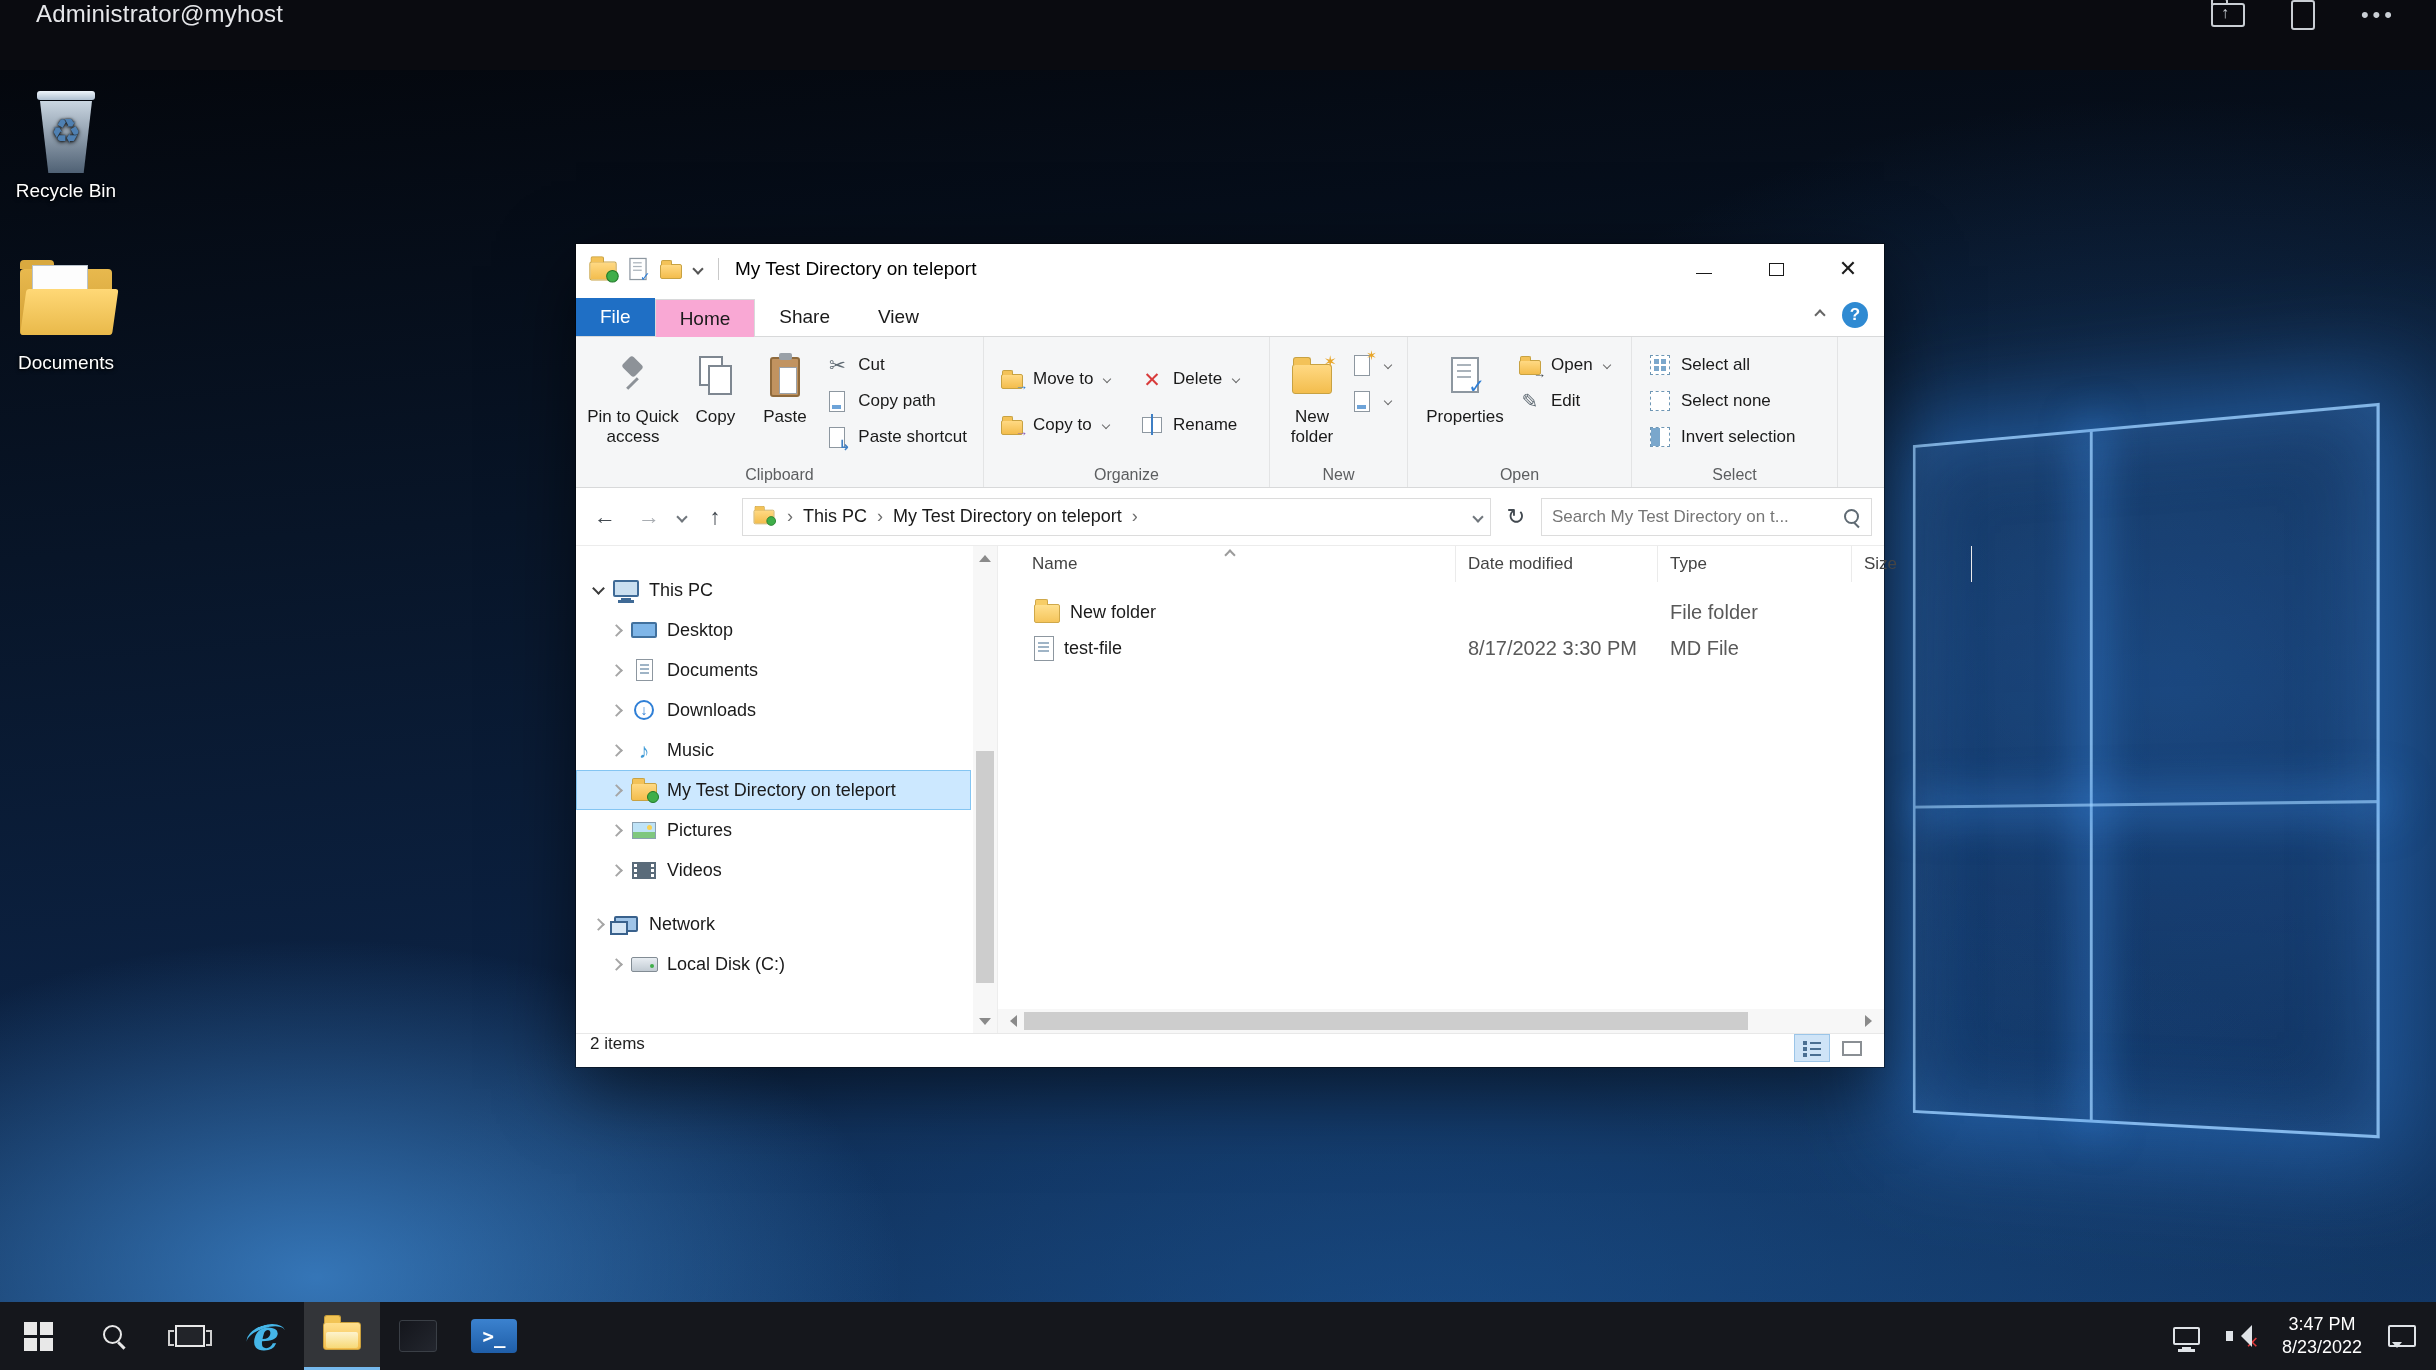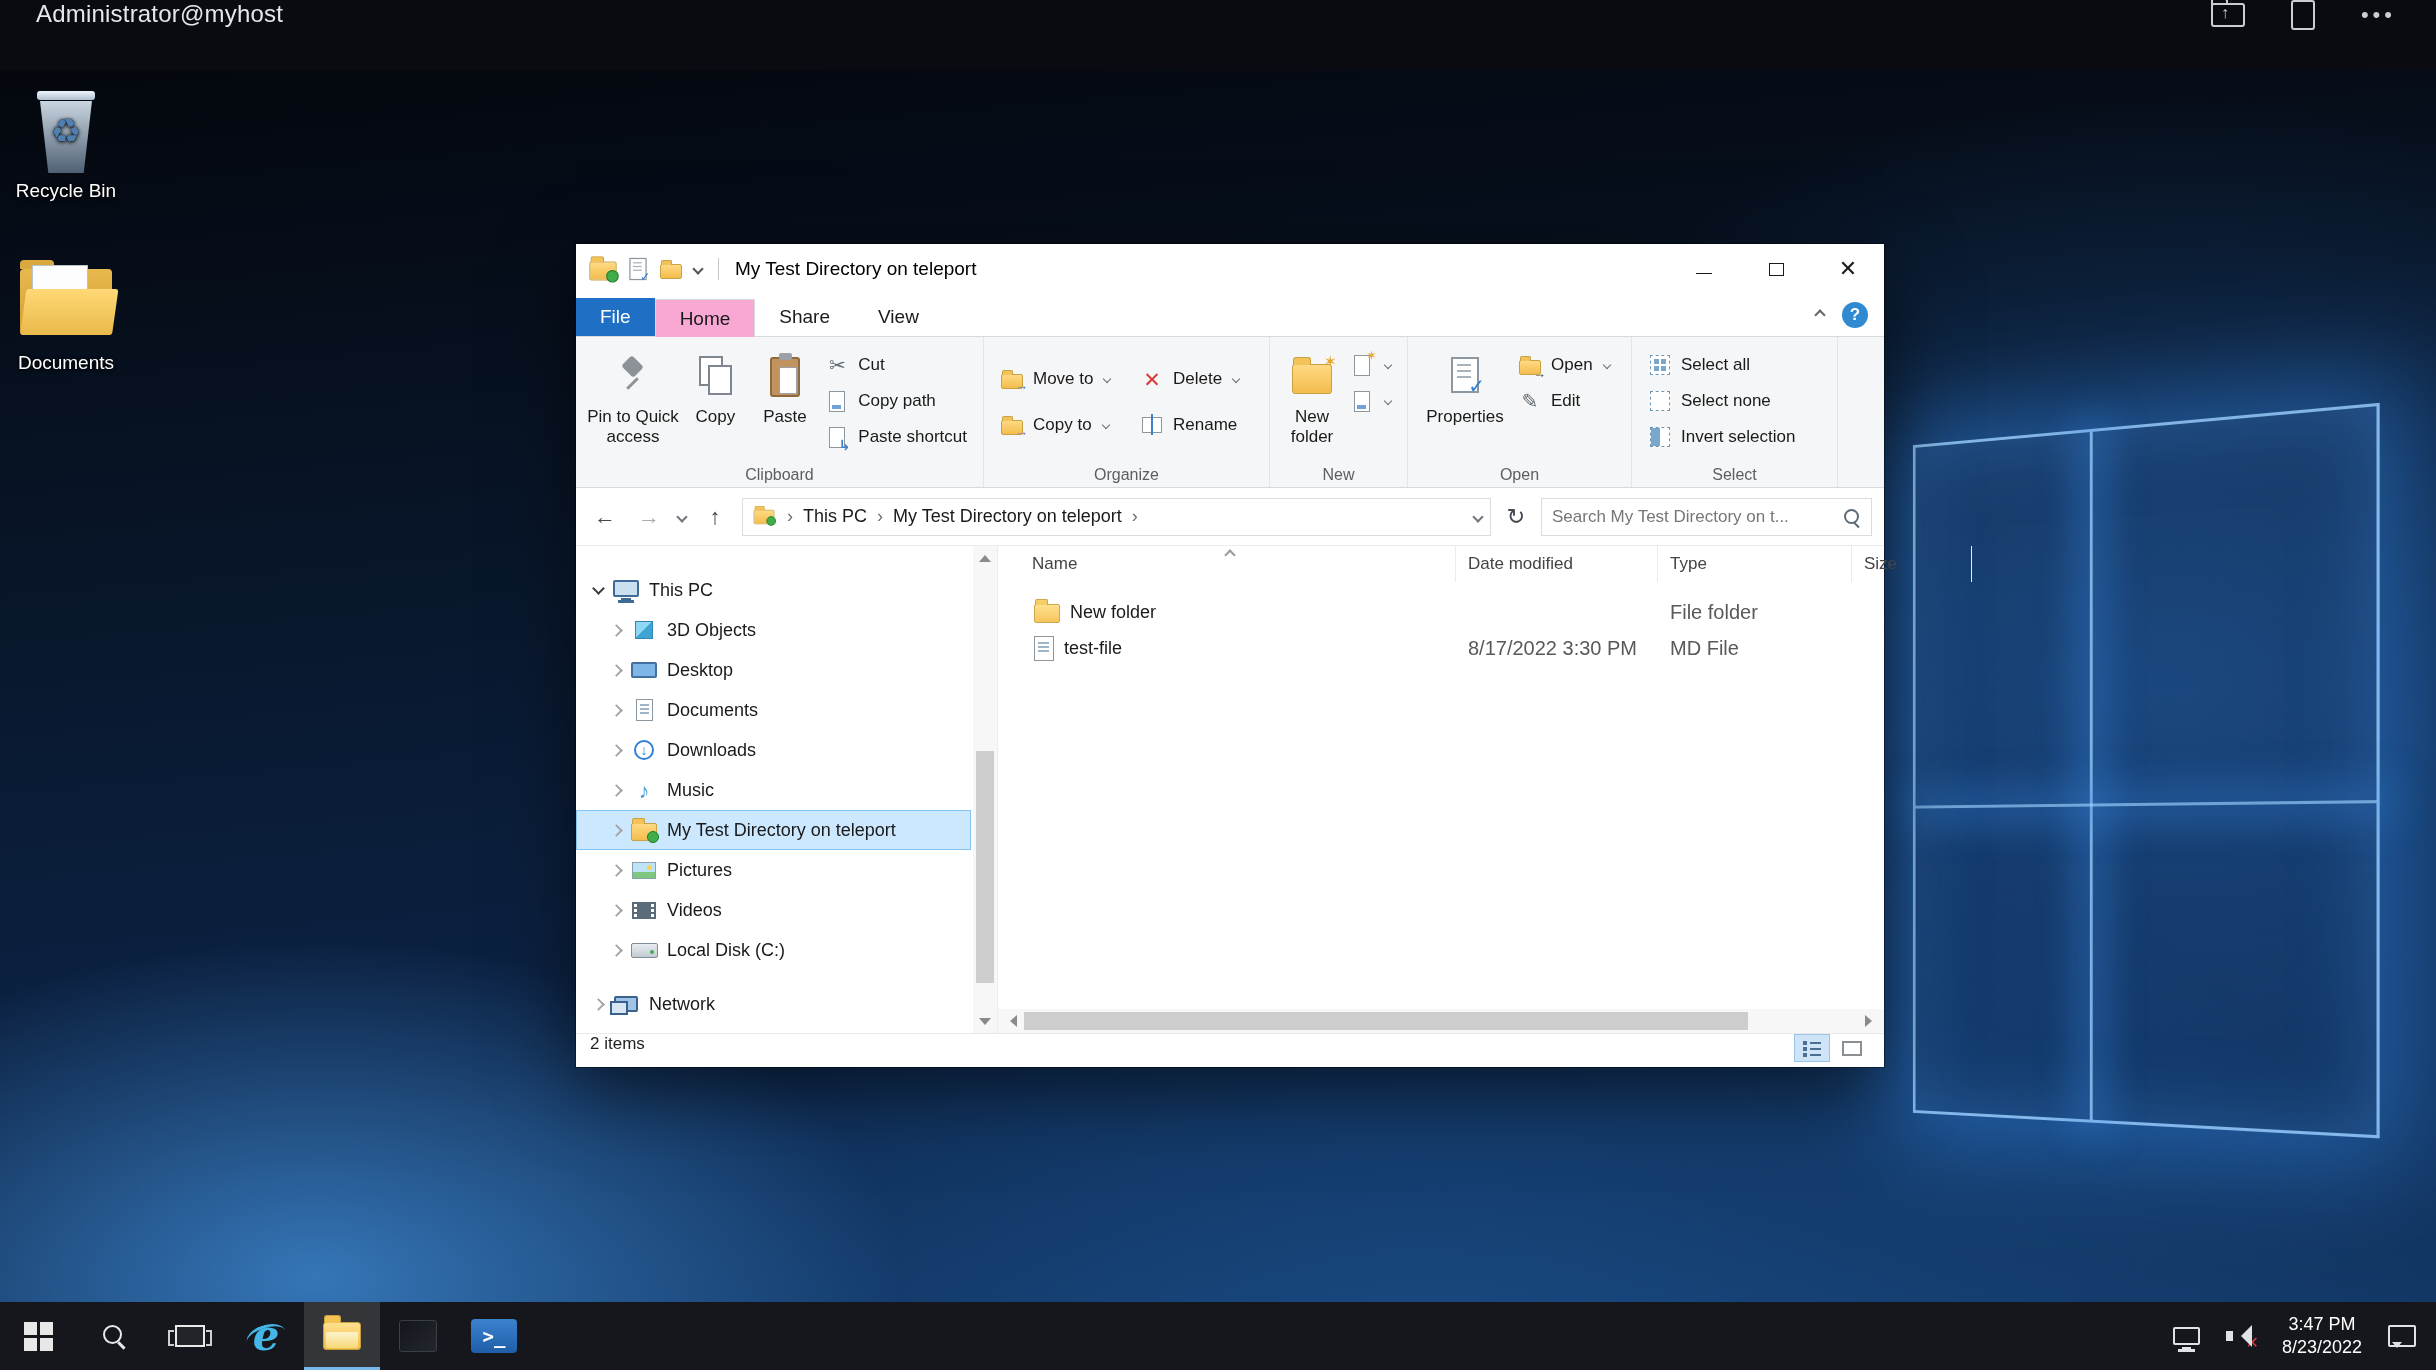--- a/index.html
+++ b/index.html
@@ -485,86 +485,79 @@
         <div class="nitem">
           <span class="tw exp"></span>
           <span class="nicon">
               <span class="i-pc"></span>
             </span>
           <span class="nlabel">This PC</span>
         </div>
         <div class="nitem lvl1">
           <span class="tw"></span>
           <span class="nicon">
-              <span class="i-3d"></span>
-            </span>
-          <span class="nlabel">3D Objects</span>
+              <span class="i-desktop"></span>
+            </span>
+          <span class="nlabel">Desktop</span>
         </div>
         <div class="nitem lvl1">
           <span class="tw"></span>
           <span class="nicon">
-              <span class="i-desktop"></span>
-            </span>
-          <span class="nlabel">Desktop</span>
+              <span class="i-docsm"></span>
+            </span>
+          <span class="nlabel">Documents</span>
         </div>
         <div class="nitem lvl1">
           <span class="tw"></span>
           <span class="nicon">
-              <span class="i-docsm"></span>
-            </span>
-          <span class="nlabel">Documents</span>
+              <span class="i-down">↓</span>
+            </span>
+          <span class="nlabel">Downloads</span>
         </div>
         <div class="nitem lvl1">
           <span class="tw"></span>
           <span class="nicon">
-              <span class="i-down">↓</span>
-            </span>
-          <span class="nlabel">Downloads</span>
+              <span class="i-music">♪</span>
+            </span>
+          <span class="nlabel">Music</span>
+        </div>
+        <div class="nitem lvl1 selected">
+          <span class="tw"></span>
+          <span class="nicon">
+              <span class="i-tfold"></span>
+            </span>
+          <span class="nlabel">My Test Directory on teleport</span>
         </div>
         <div class="nitem lvl1">
           <span class="tw"></span>
           <span class="nicon">
-              <span class="i-music">♪</span>
-            </span>
-          <span class="nlabel">Music</span>
-        </div>
-        <div class="nitem lvl1 selected">
-          <span class="tw"></span>
-          <span class="nicon">
-              <span class="i-tfold"></span>
-            </span>
-          <span class="nlabel">My Test Directory on teleport</span>
+              <span class="i-pic"></span>
+            </span>
+          <span class="nlabel">Pictures</span>
         </div>
         <div class="nitem lvl1">
           <span class="tw"></span>
           <span class="nicon">
-              <span class="i-pic"></span>
-            </span>
-          <span class="nlabel">Pictures</span>
+              <span class="i-vid"></span>
+            </span>
+          <span class="nlabel">Videos</span>
+        </div>
+        <div class="nitem sep-top">
+          <span class="tw"></span>
+          <span class="nicon">
+              <span class="i-net"></span>
+            </span>
+          <span class="nlabel">Network</span>
         </div>
         <div class="nitem lvl1">
           <span class="tw"></span>
           <span class="nicon">
-              <span class="i-vid"></span>
-            </span>
-          <span class="nlabel">Videos</span>
-        </div>
-        <div class="nitem lvl1">
-          <span class="tw"></span>
-          <span class="nicon">
               <span class="i-disk"></span>
             </span>
           <span class="nlabel">Local Disk (C:)</span>
-        </div>
-        <div class="nitem sep-top">
-          <span class="tw"></span>
-          <span class="nicon">
-              <span class="i-net"></span>
-            </span>
-          <span class="nlabel">Network</span>
         </div>
 
         <div class="nav-scroll">
           <div class="ns-arrow" style="top:0;">
               <span class="tri-up"></span>
             </div>
           <div class="ns-thumb"></div>
           <div class="ns-arrow" style="bottom:0;">
               <span class="tri-down"></span>
             </div>

